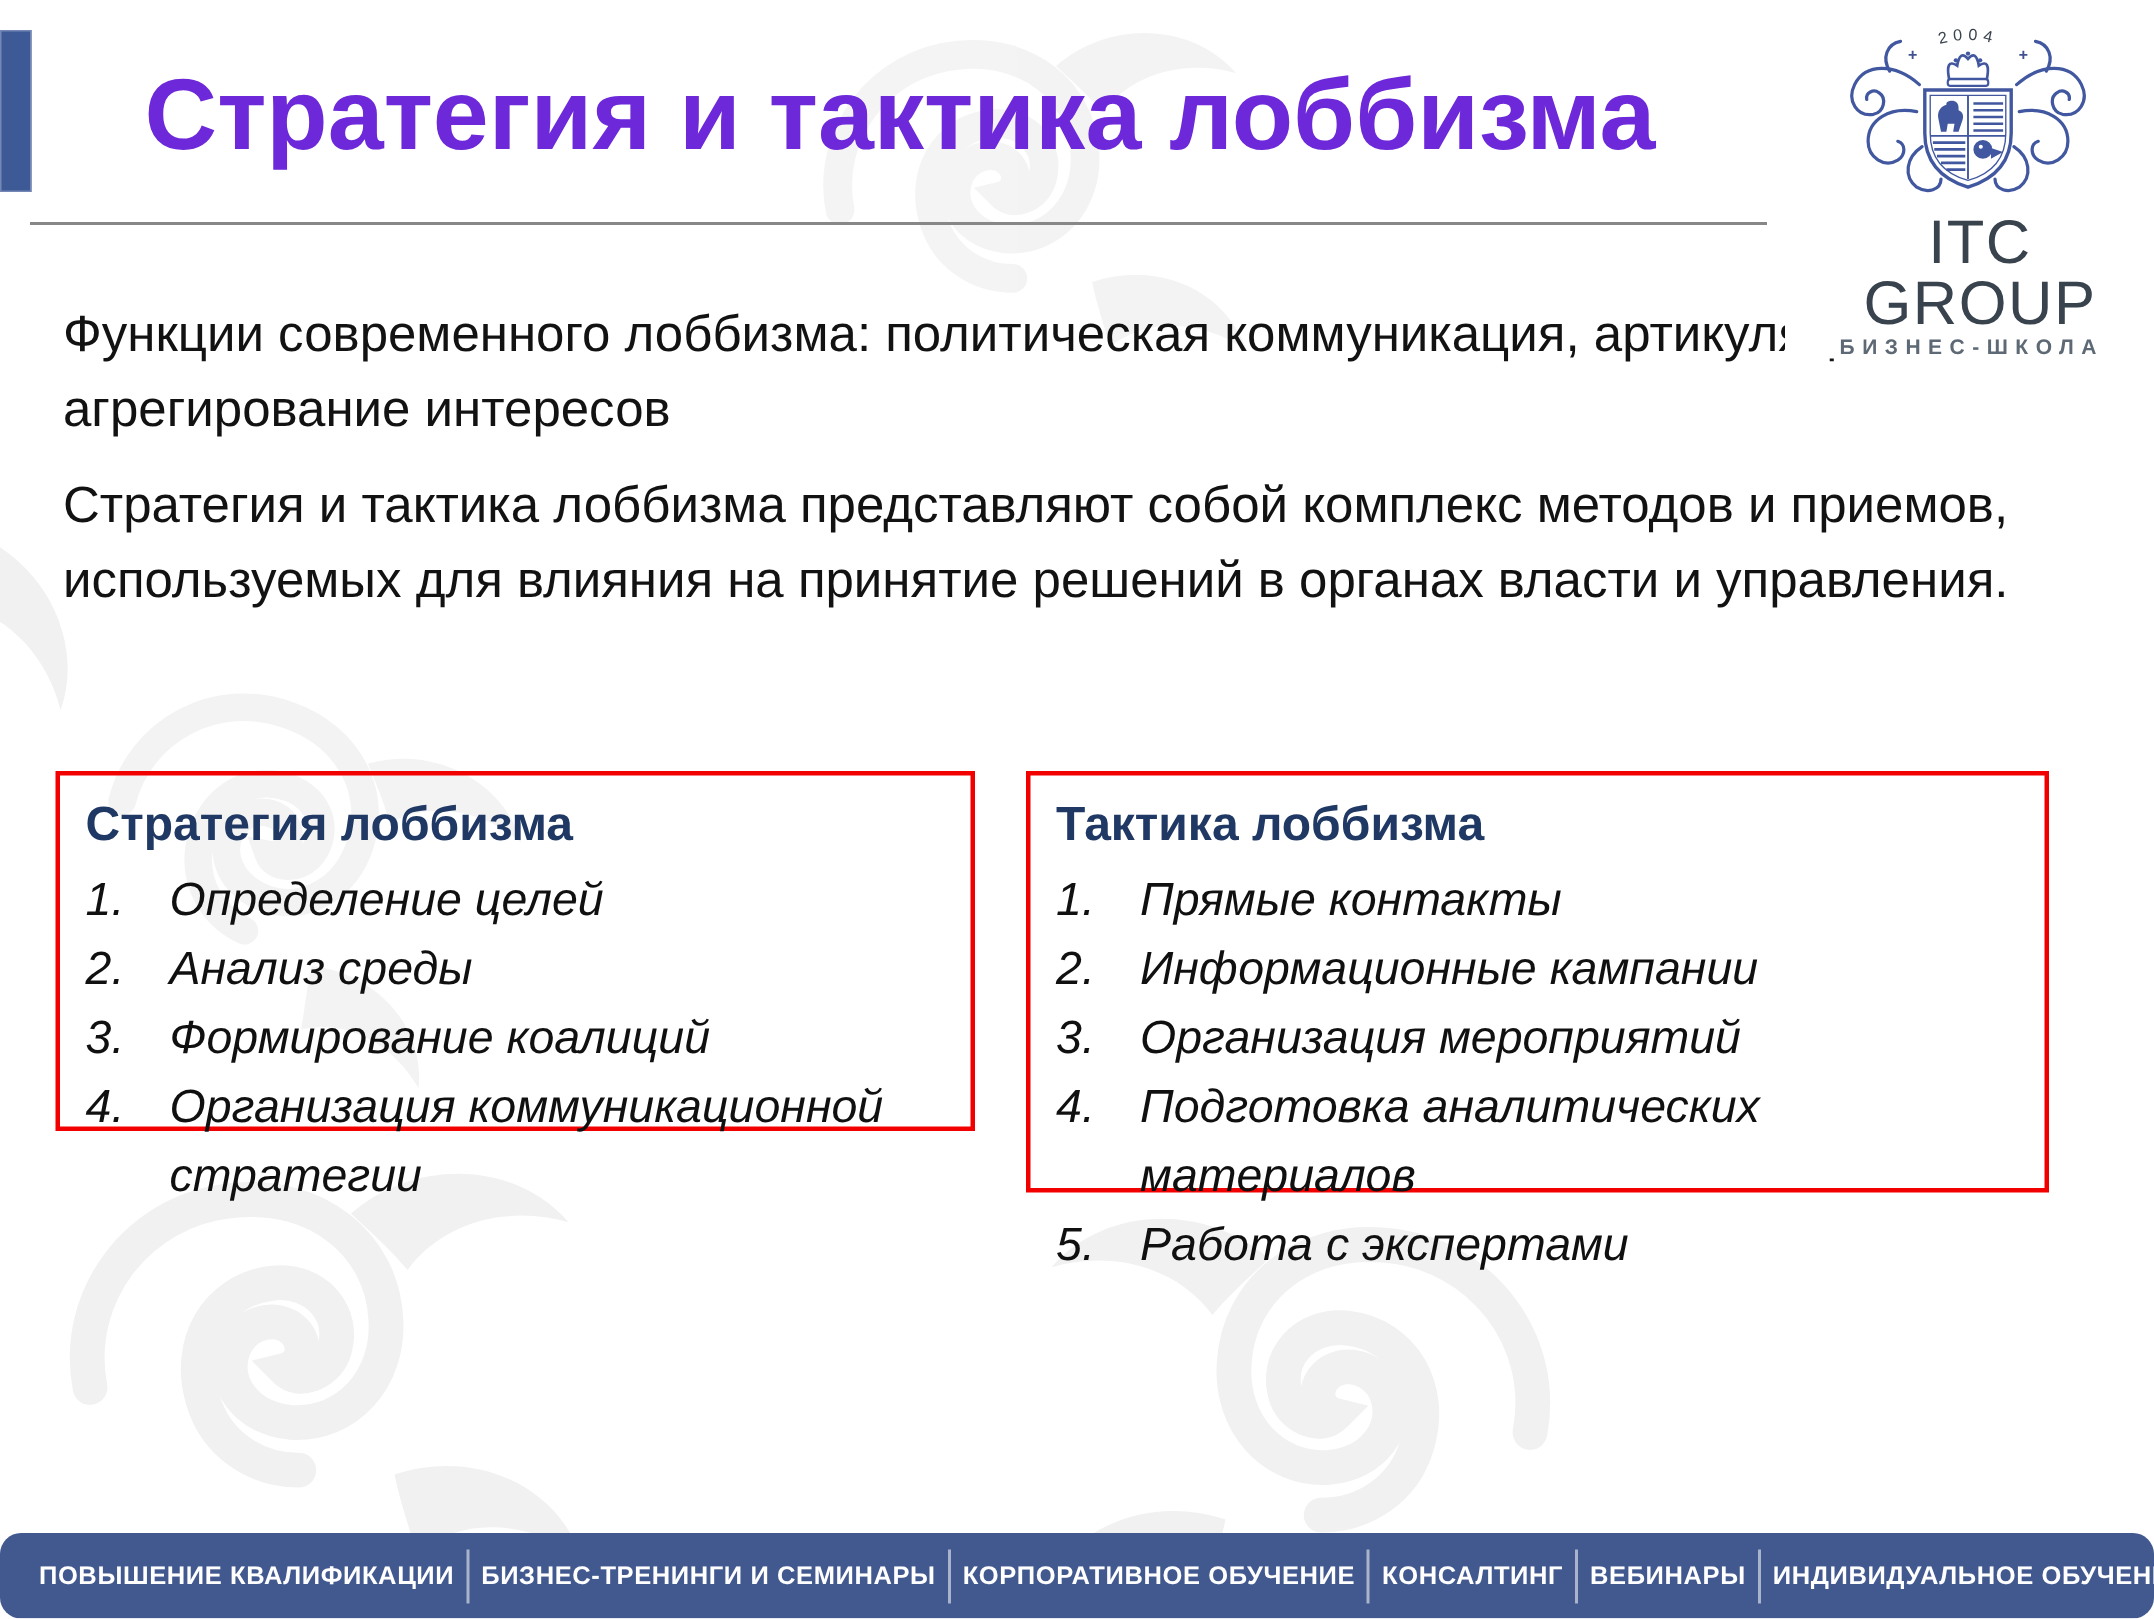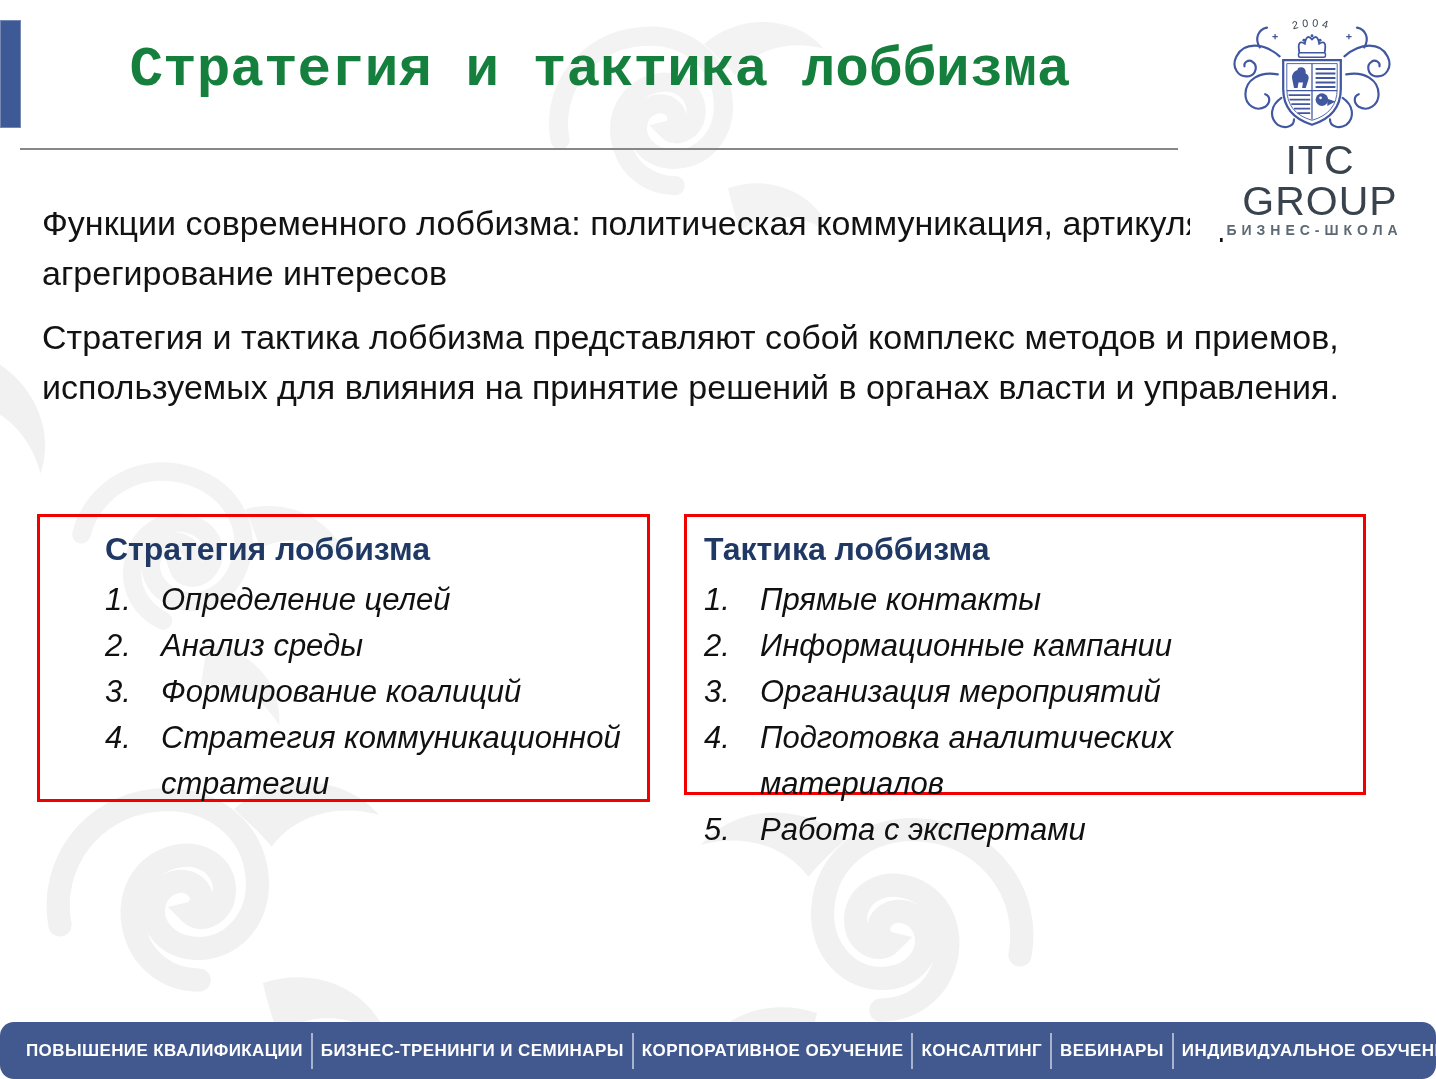--- a/index.html
+++ b/index.html
@@ -16,22 +16,22 @@
   
   .accent-bar{
     position:absolute;left:0;top:20px;width:21px;height:108px;
     background:#3d5a96;border:1px solid #7487b5;z-index:1;
   }
   .title-row{
     position:absolute;left:20px;top:38px;width:1160px;
     text-align:center;z-index:1;
   }
   .page-title{
-    font-size:56px;font-weight:bold;color:#15803d;
-    letter-spacing:0;line-height:1.15;font-family:Liberation Mono, monospace;
+    font-size:67px;font-weight:bold;color:#6d28d9;
+    letter-spacing:0;line-height:1.15;
   }
   .title-underline{
     position:absolute;left:20px;top:148px;width:1158px;height:2px;
     background:#878787;z-index:1;
   }
   
   .logo{
     position:absolute;left:1190px;top:4px;width:244px;
     text-align:center;z-index:2;background:#ffffff;
   }
@@ -47,21 +47,21 @@
   .body-text{
     position:absolute;left:42px;top:198px;width:1315px;z-index:1;
     color:#121212;font-size:34px;line-height:50px;
   }
   .body-text p{margin:0 0 14px 0;}
   
   .box{
     position:absolute;z-index:1;border:3px solid #f20000;
     background:transparent;padding:8px 0 0 0;
   }
-  .box-strategy{left:37px;top:514px;width:613px;height:288px;padding-left:48px;}
+  .box-strategy{left:37px;top:514px;width:613px;height:240px;}
   .box-tactics{left:684px;top:514px;width:682px;height:281px;}
   .box-title{
     font-size:32px;font-weight:bold;color:#1f3864;
     padding:4px 0 2px 17px;line-height:1.3;
   }
   .box ol{
     list-style:none;counter-reset:n;margin:4px 0 0 0;padding:0;font-style:italic;
   }
   .box li{
     counter-increment:n;position:relative;padding-left:73px;
@@ -160,21 +160,21 @@
     <p>Функции современного лоббизма: политическая коммуникация, артикуляция и агрегирование интересов</p>
     <p>Стратегия и тактика лоббизма представляют собой комплекс методов и приемов, используемых для влияния на принятие решений в органах власти и управления.</p>
   </div>
 
   <div class="box box-strategy">
     <div class="box-title">Стратегия лоббизма</div>
     <ol>
       <li>Определение целей</li>
       <li>Анализ среды</li>
       <li>Формирование коалиций</li>
-      <li>Стратегия коммуникационной стратегии</li>
+      <li>Организация коммуникационной стратегии</li>
     </ol>
   </div>
 
   <div class="box box-tactics">
     <div class="box-title">Тактика лоббизма</div>
     <ol>
       <li>Прямые контакты</li>
       <li>Информационные кампании</li>
       <li>Организация мероприятий</li>
       <li>Подготовка аналитических материалов</li>

